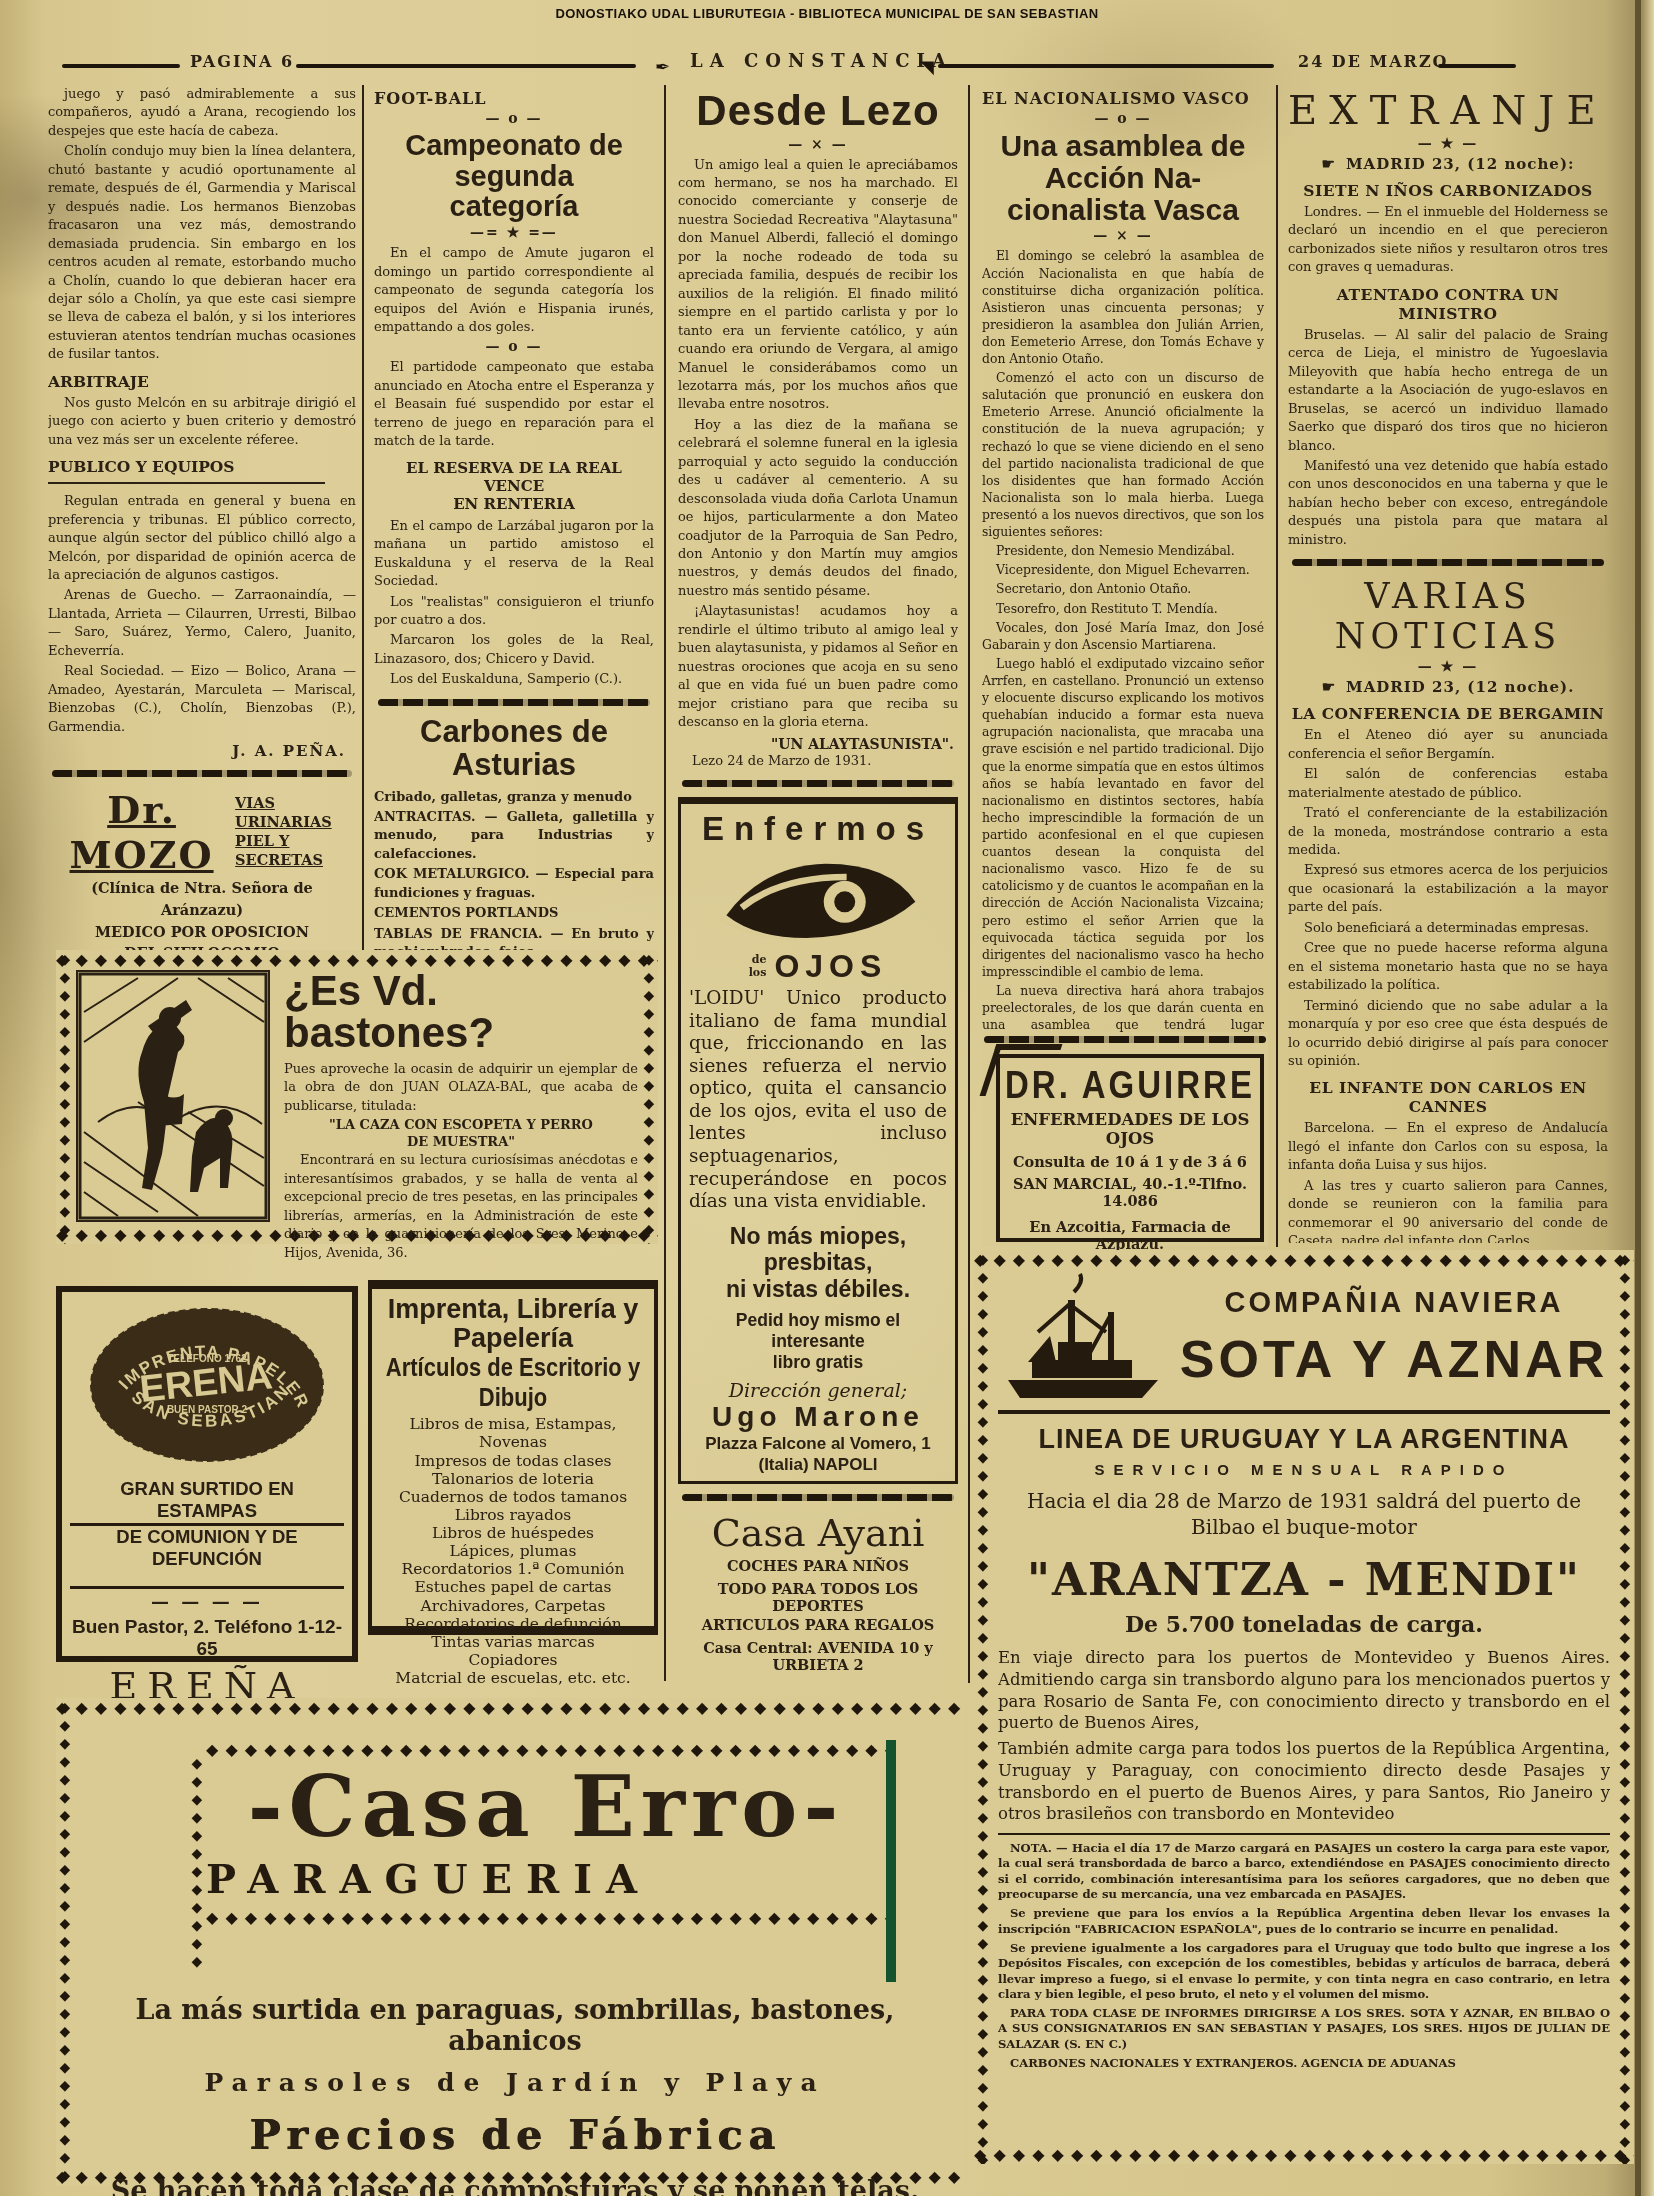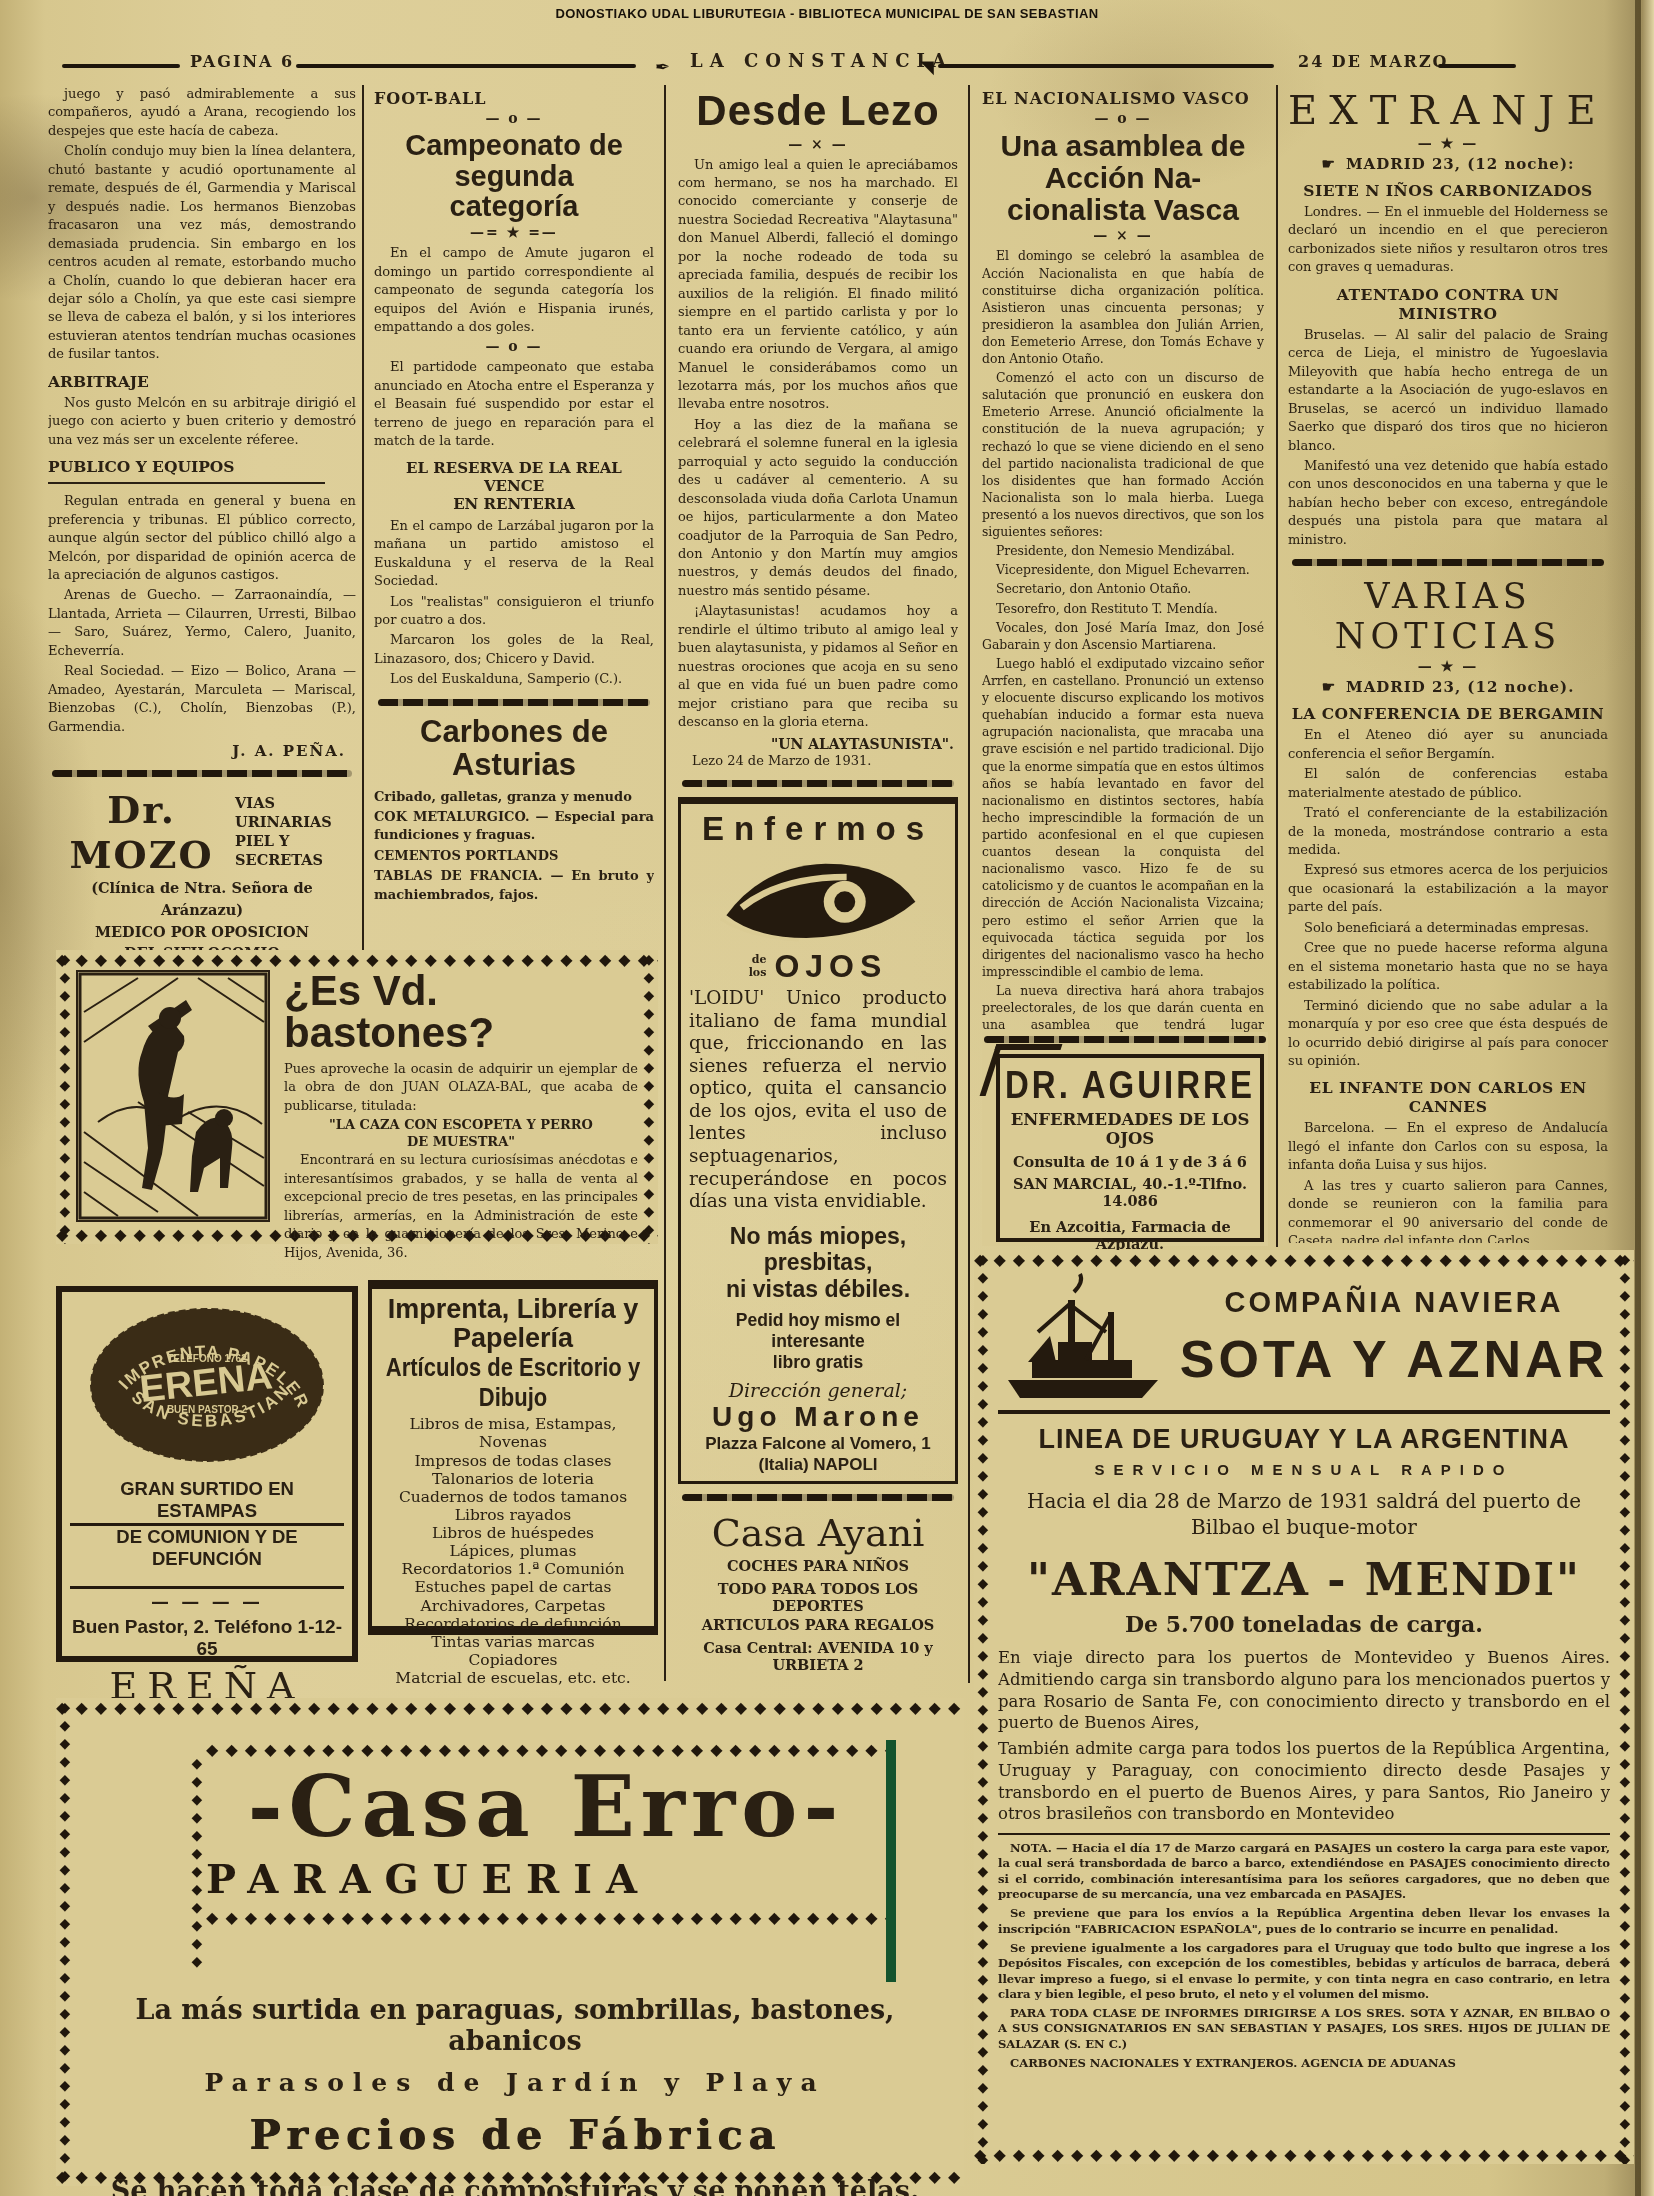--- a/index.html
+++ b/index.html
@@ -54,21 +54,21 @@
   .chain{height:7px;margin:10px 4px;border-radius:4px;
     background:repeating-linear-gradient(90deg,#20170c 0 20px,rgba(32,23,12,.30) 20px 25px);}
   .news-head{text-align:center;font-weight:bold;font-size:15.5px;letter-spacing:.5px;margin:8px 0 3px;}
   .dateline{text-align:center;font-weight:bold;font-size:15px;letter-spacing:1px;margin:4px 0 6px;}
   .pointer-icon::before{content:"☛";margin-right:10px;}
   .h-extranjero{text-align:center;font-size:40px;letter-spacing:12px;font-weight:normal;margin:2px 0 0;}
   .h-varias{text-align:center;font-size:35px;letter-spacing:5px;font-weight:normal;margin:2px 0 0;}
 
   
   .mozo{margin-top:6px;text-align:center;}
-  .mozo-row{display:flex;align-items:center;justify-content:space-between;}
+  .mozo-row{display:flex;align-items:center;justify-content:space-between;text-decoration:underline;}
   .mozo-name{font-weight:bold;font-size:38px;letter-spacing:2px;}
   .mozo-spec{font-weight:bold;font-size:14.5px;text-align:left;line-height:1.3;}
   .mozo-line{font-weight:bold;font-size:14.5px;line-height:1.5;}
 
   
   .dh{height:19px;overflow:hidden;white-space:nowrap;text-align:center;color:#20170c;font-size:16px;line-height:19px;}
   .dh::before{content:"◆ ◆ ◆ ◆ ◆ ◆ ◆ ◆ ◆ ◆ ◆ ◆ ◆ ◆ ◆ ◆ ◆ ◆ ◆ ◆ ◆ ◆ ◆ ◆ ◆ ◆ ◆ ◆ ◆ ◆ ◆ ◆ ◆ ◆ ◆ ◆ ◆ ◆ ◆ ◆ ◆ ◆ ◆ ◆ ◆ ◆ ◆ ◆ ◆ ◆ ◆ ◆ ◆ ◆ ◆";letter-spacing:1px;}
   .dv{position:absolute;top:0;bottom:0;width:18px;overflow:hidden;color:#20170c;font-size:14px;line-height:18px;word-break:break-all;text-align:center;}
   .dv::before{content:"◆◆◆◆◆◆◆◆◆◆◆◆◆◆◆◆◆◆◆◆◆◆◆◆◆◆◆◆◆◆◆◆◆◆◆◆◆◆◆◆◆◆◆◆◆◆◆◆◆◆◆◆◆◆◆◆◆◆";}
 
@@ -231,20 +231,21 @@
         <p class="p">En el campo de Larzábal jugaron por la mañana un partido amistoso el Euskalduna y el reserva de la Real Sociedad.</p>
         <p class="p">Los "realistas" consiguieron el triunfo por cuatro a dos.</p>
         <p class="p">Marcaron los goles de la Real, Linazasoro, dos; Chicero y David.</p>
         <p class="p">Los del Euskalduna, Samperio (C.).</p>
       </div>
     <div class="chain"></div>
     <div>
       <div class="headline-sans" style="font-size:31px;margin-bottom:6px;">Carbones de Asturias</div>
       <div style="font-weight:bold;">
           <p class="p noindent">Cribado, galletas, granza y menudo</p>
+          <p class="p noindent">ANTRACITAS. — Galleta, galletilla y menudo, para Industrias y calefacciones.</p>
           <p class="p noindent">COK METALURGICO. — Especial para fundiciones y fraguas.</p>
           <p class="p noindent">CEMENTOS PORTLANDS</p>
           <p class="p noindent">TABLAS DE FRANCIA. — En bruto y machiembrados, fajos.</p>
         </div>
     </div>
   </div>
 
   <div class="col" id="col3">
     <div class="headline-sans h-lezo">Desde Lezo</div>
     <div class="orn">— × —</div>

